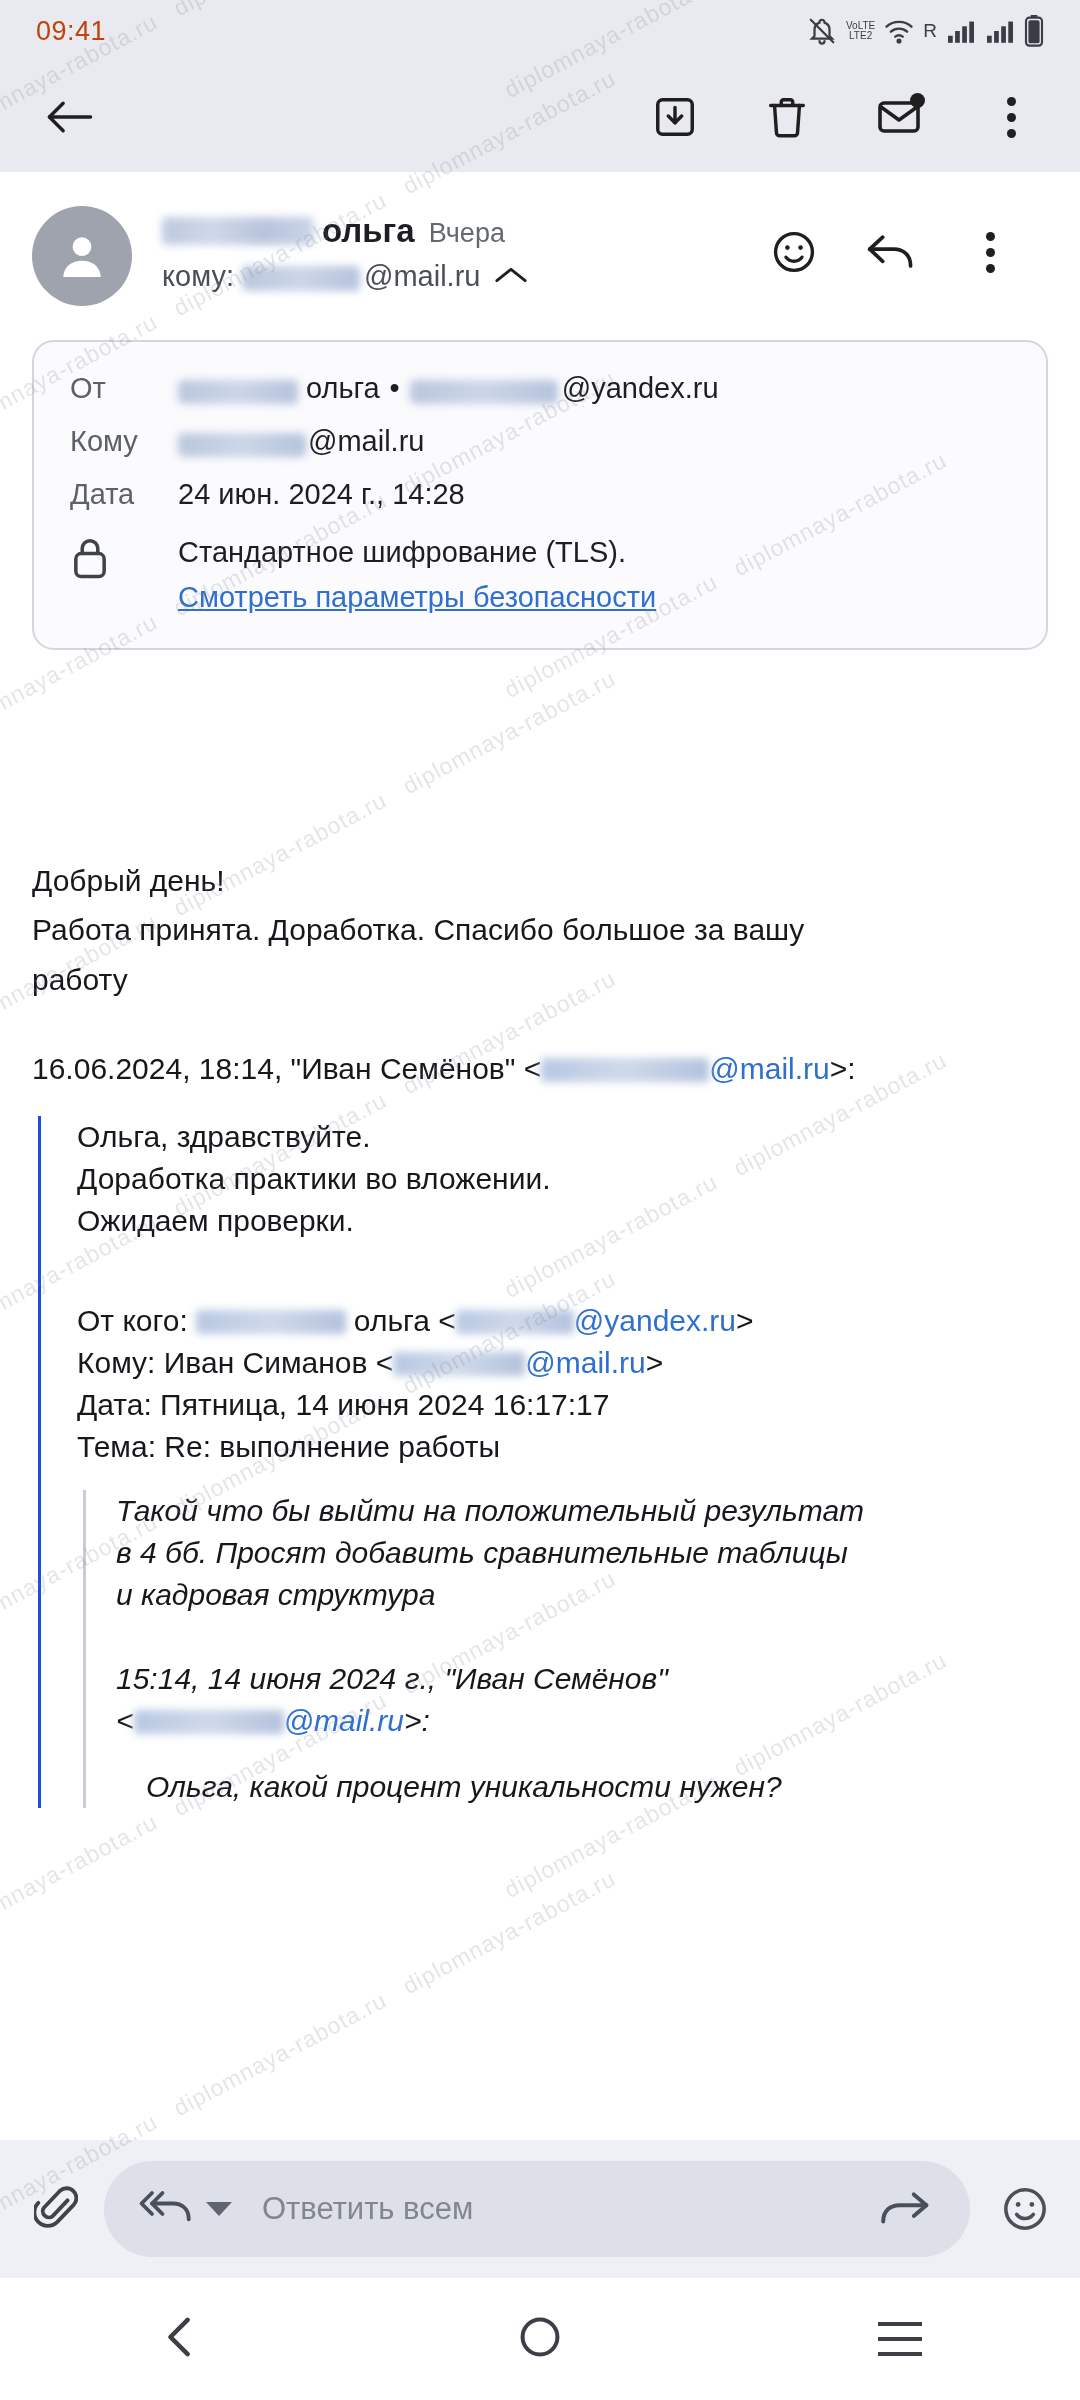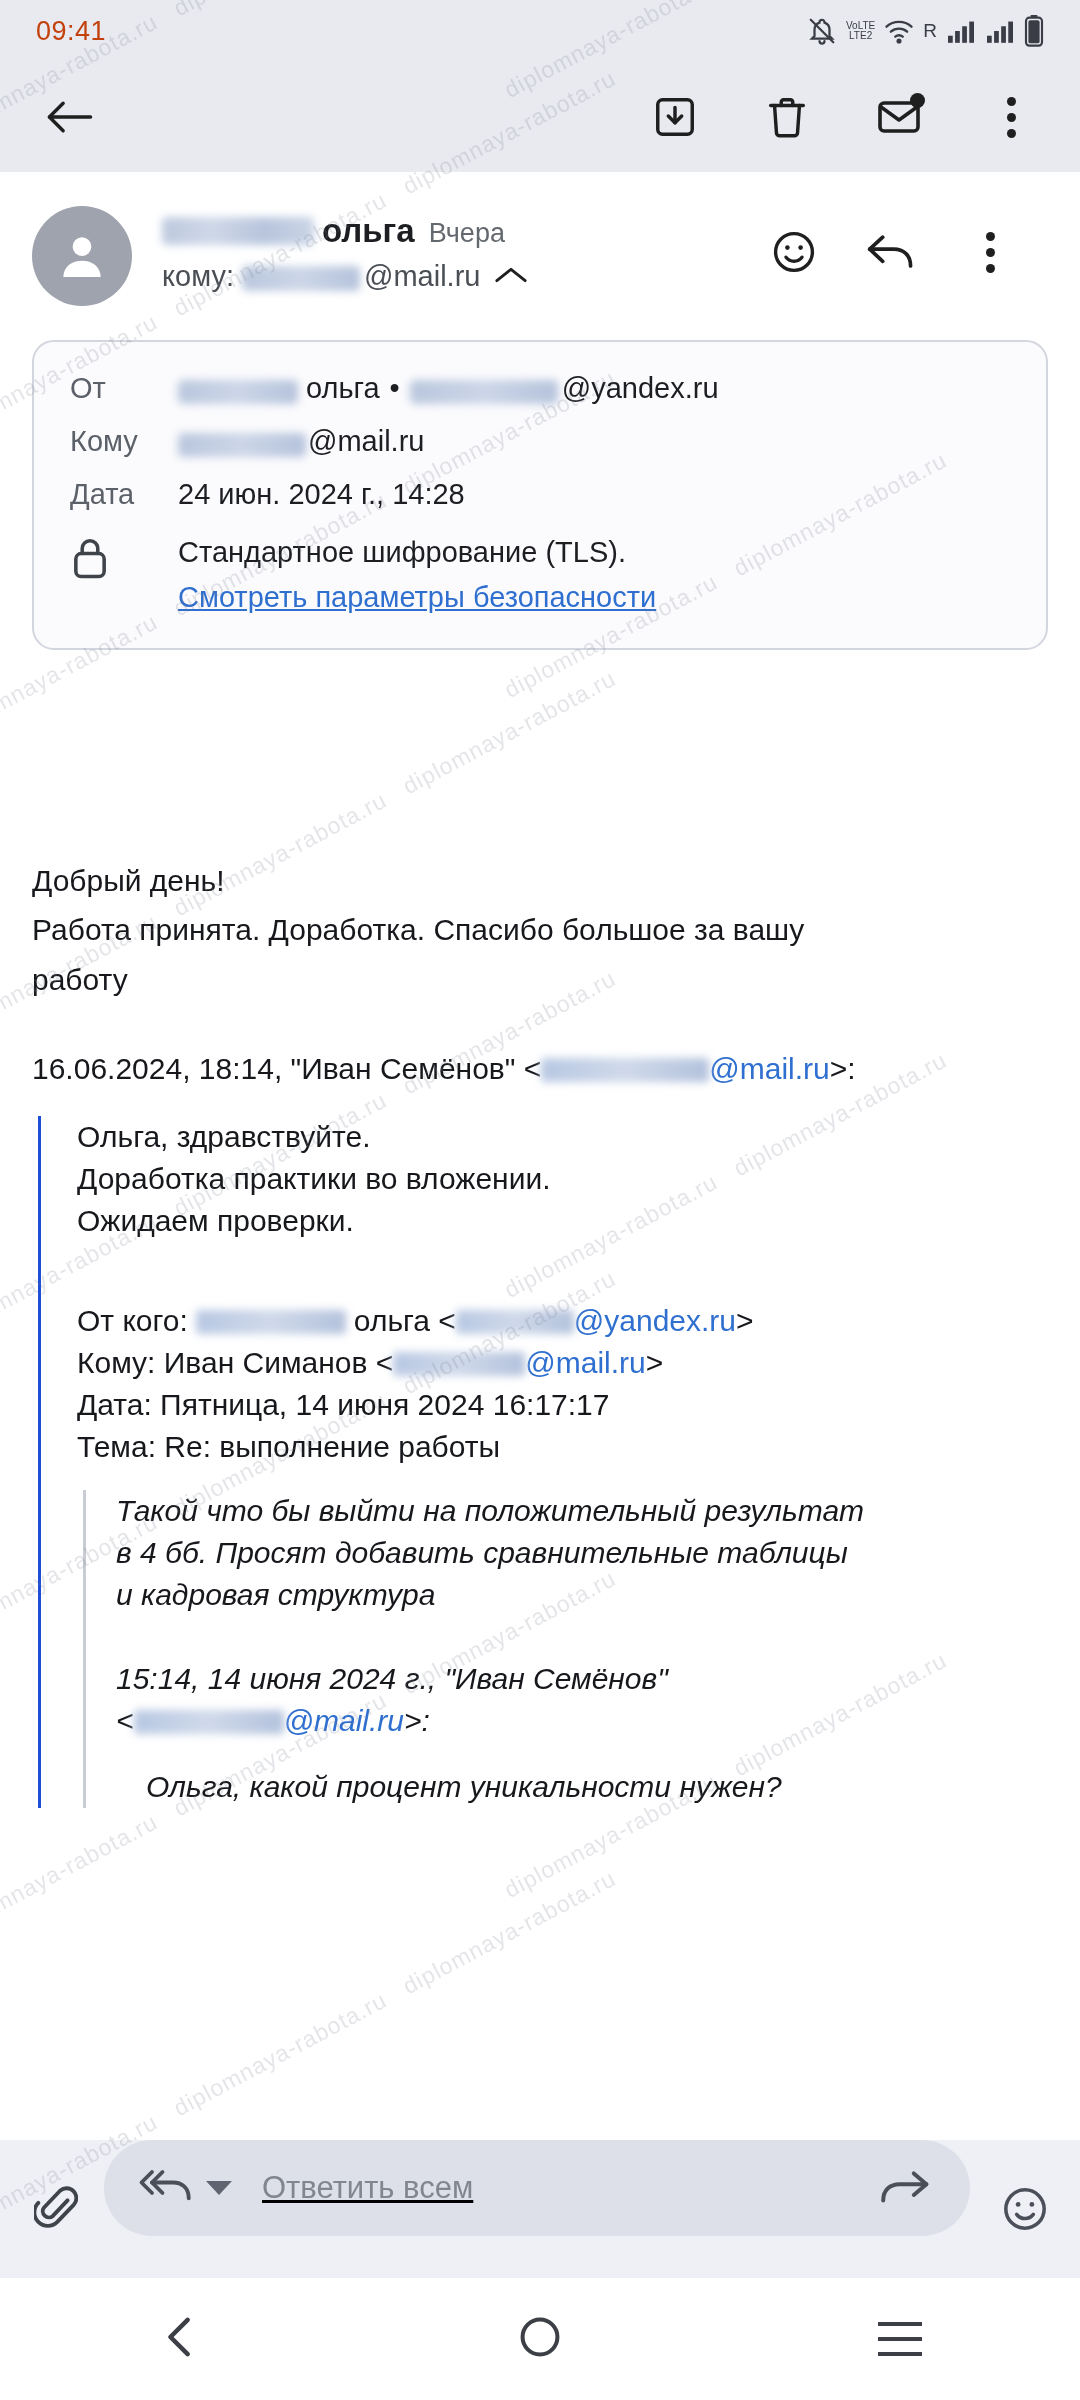--- a/index.html
+++ b/index.html
@@ -136,23 +136,22 @@
     position: relative; top: 3px; }
   .q1 { border-left: 3px solid #1d4ed8; margin: 26px 0 0 6px; padding-left: 36px; }
   .q2 { border-left: 3px solid #c9ccd4; margin: 22px 0 0 6px; padding-left: 30px; font-style: italic; }
   .q-line { font-size: 30px; color: #16181c; line-height: 1.4; }
 
   
   .replybar {
     position: absolute; bottom: 122px; left: 0;
     width: 1080px; height: 138px;
     background: #eff0f5;
-    display: flex; 
+    display: flex; align-items: center;
     z-index: 20;
-    text-decoration: underline;
   }
   .attach { width: 96px; display: flex; align-items: center; justify-content: center; margin-left: 8px; }
   .reply-pill {
     flex: 1; height: 96px; border-radius: 48px; background: #dde0e9;
     display: flex; align-items: center; padding: 0 34px;
   }
   .reply-arrow { display: flex; align-items: center; gap: 12px; }
   .caret-dn { width: 0; height: 0; border-left: 13px solid transparent; border-right: 13px solid transparent; border-top: 14px solid #5f6470; }
   .reply-ph { font-size: 31px; color: #82868f; margin-left: 30px; flex: 1; }
   .fwd { margin-right: 6px; }

